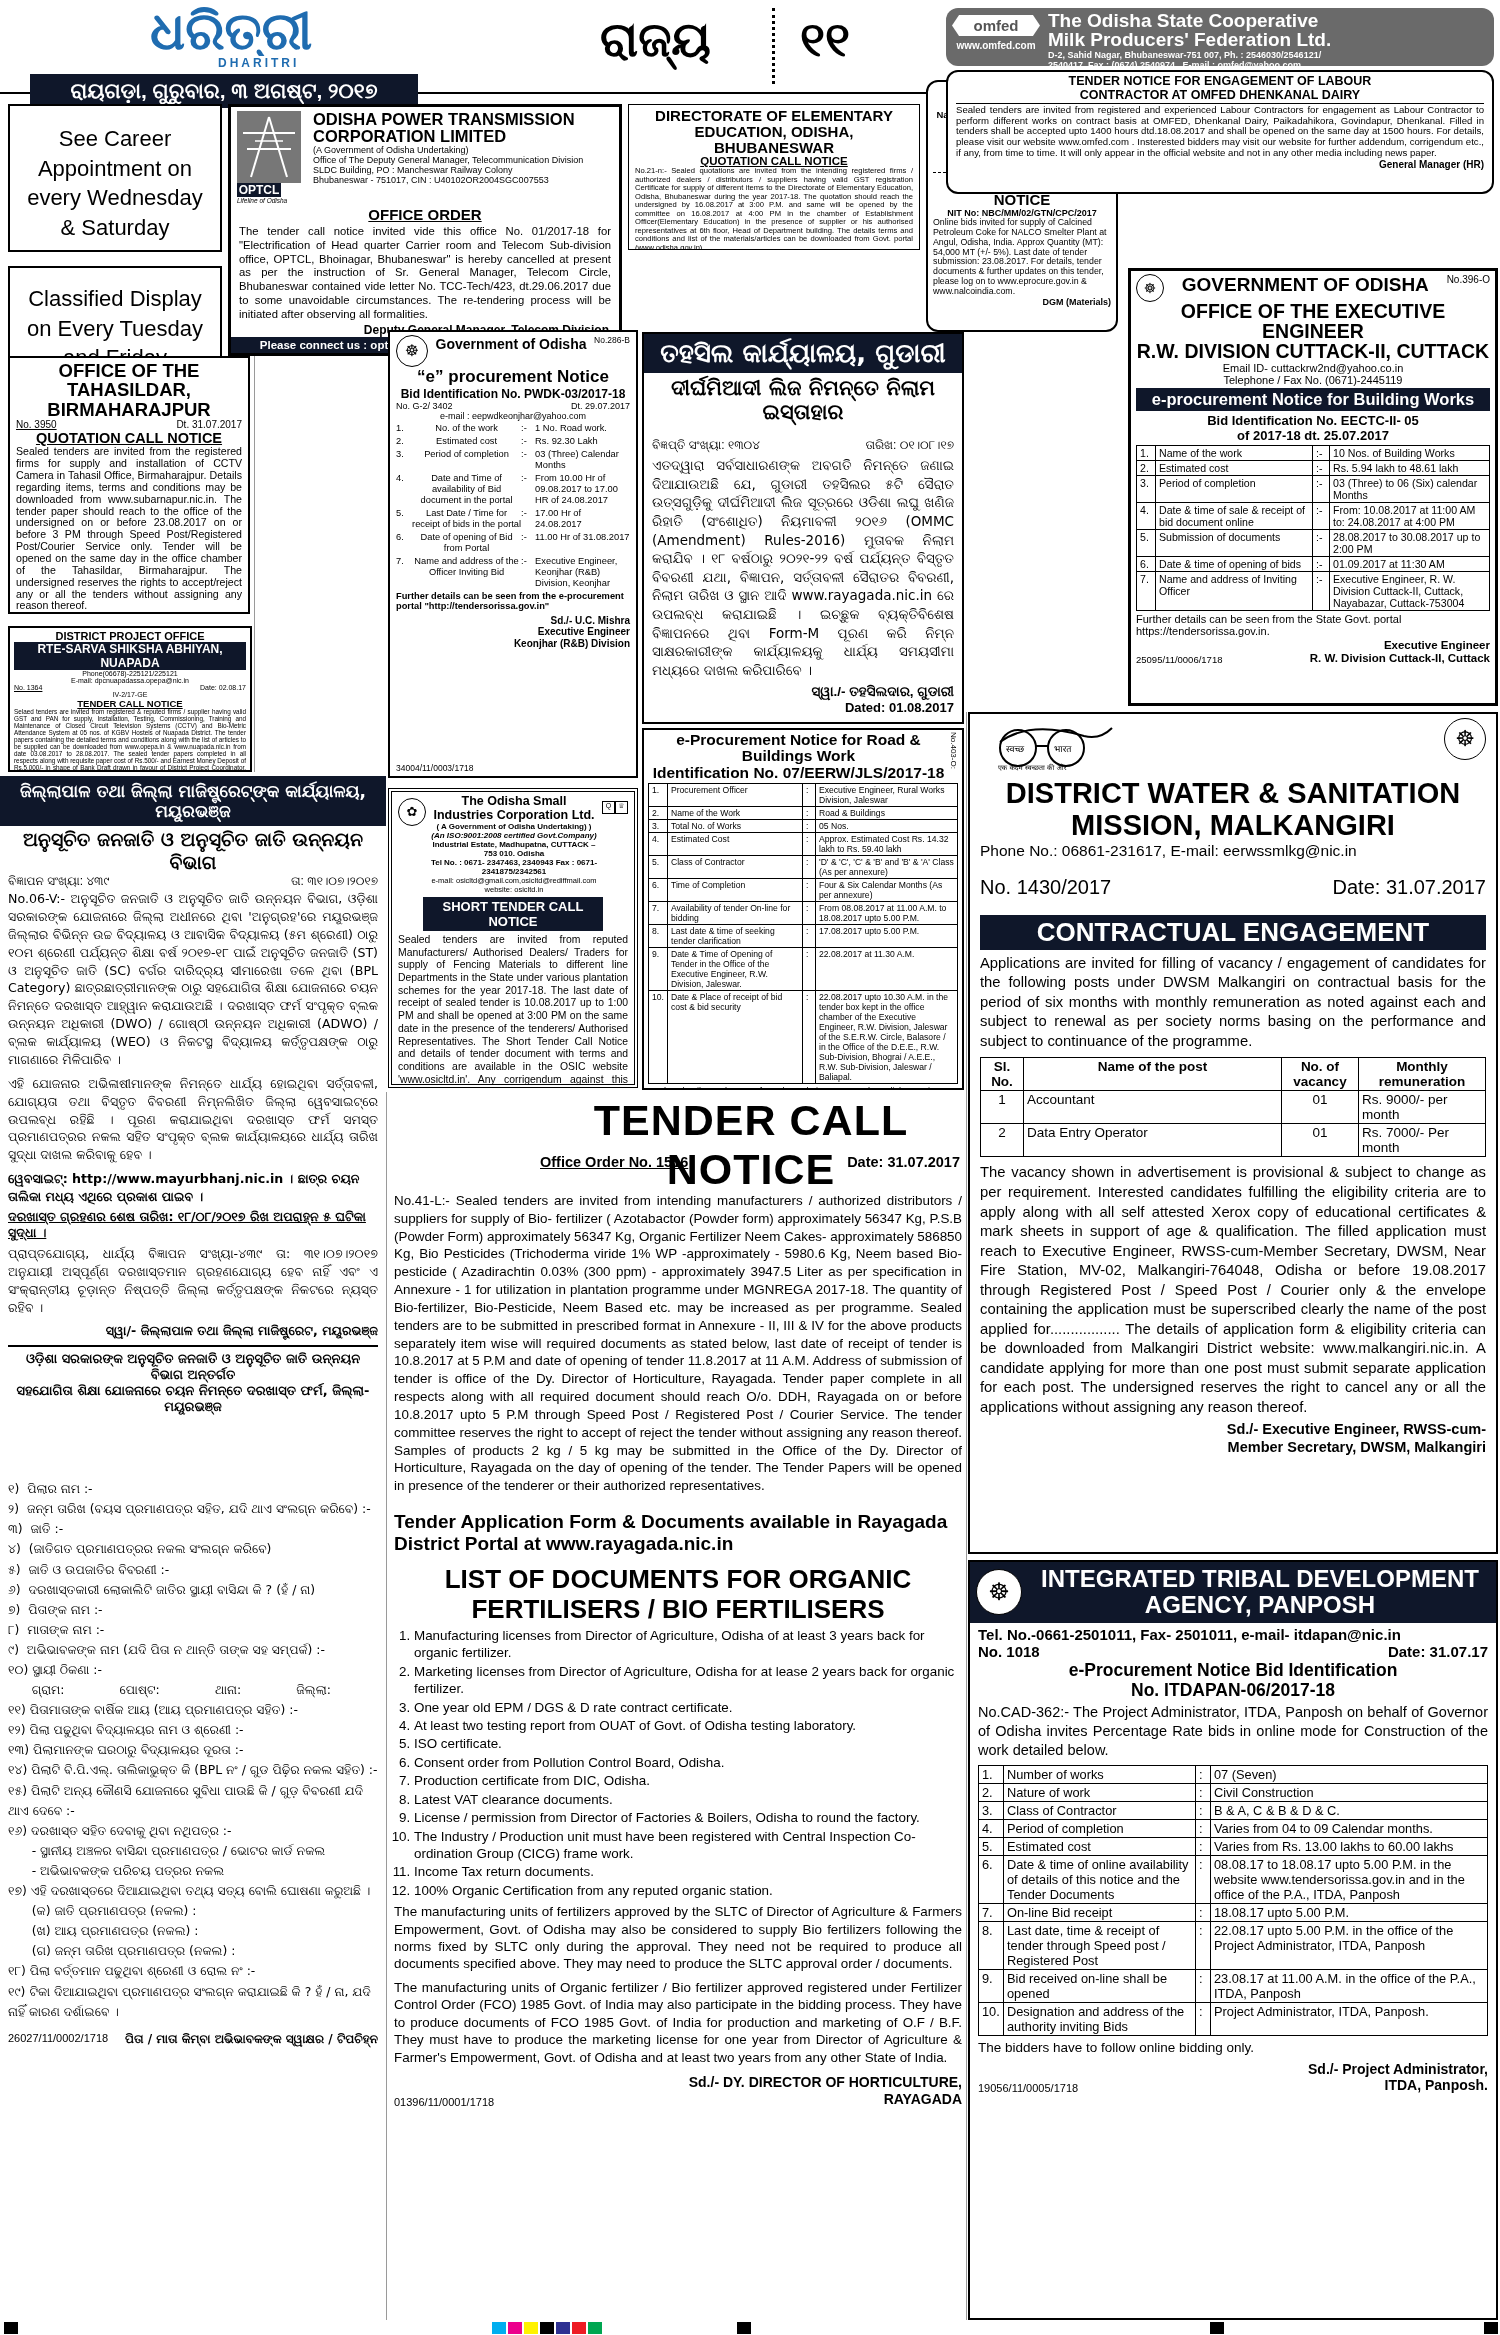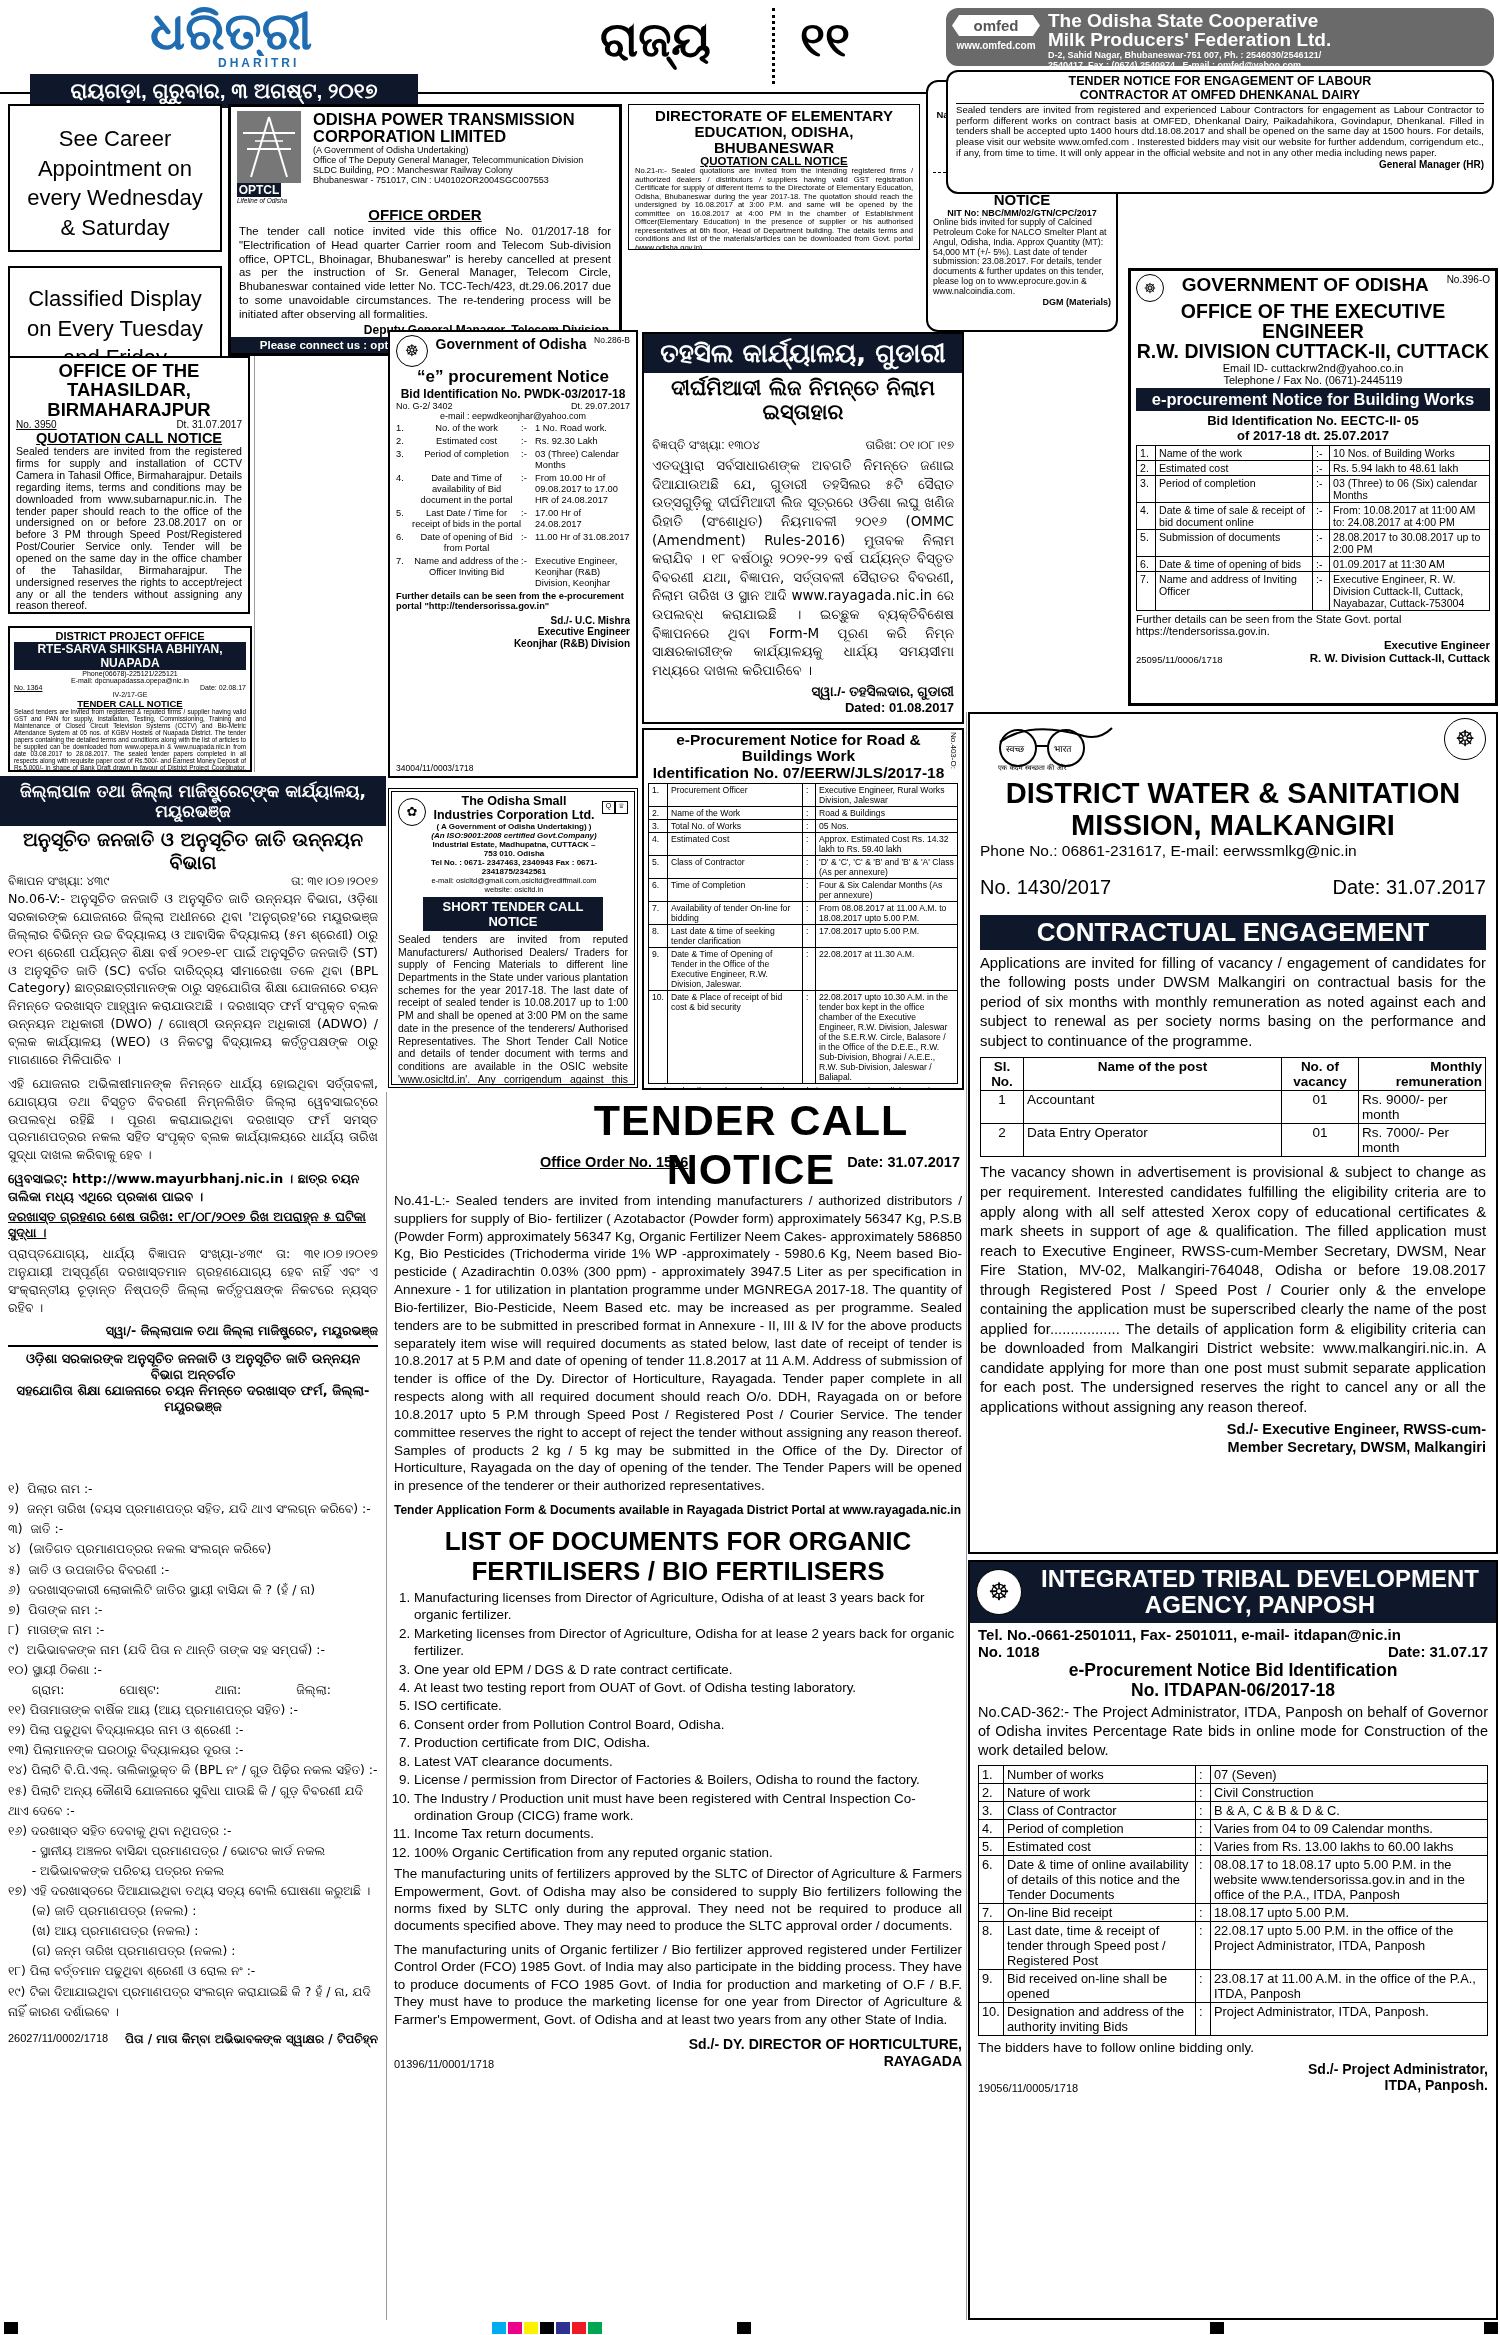--- a/index.html
+++ b/index.html
@@ -459,21 +459,21 @@
       <span>Date: 31.07.2017</span>
     </div>
     <div class="wb c bold" style="font-size:26px;padding:2px 15px;">CONTRACTUAL ENGAGEMENT</div>
     <div class="j lh13" style="font-size:14.8px;margin-top:4px;">Applications are invited for filling of vacancy / engagement of candidates for the following posts under DWSM Malkangiri on contractual basis for the period of six months with monthly remuneration as noted against each and subject to renewal as per society norms basing on the performance and subject to continuance of the programme.</div>
     <table style="font-size:13.5px;margin:6px 0;">
       <thead>
         <tr>
           <th class="c" style="width:36px;">Sl. No.</th>
           <th class="c">Name of the post</th>
           <th class="c" style="width:70px;">No. of vacancy</th>
-          <th class="c" style="width:120px;text-align:right;">Monthly remuneration</th>
+          <th class="c" style="width:120px;">Monthly remuneration</th>
         </tr>
       </thead>
       <tbody>
 
           <tr>
             <td class="c">1</td>
             <td>Accountant</td>
             <td class="c">01</td>
             <td>Rs. 9000/- per month</td>
           </tr>
@@ -525,21 +525,21 @@
   </div>
 
   <div class="b" style="left:390px;top:1092px;width:576px;height:1228px;">
     <div class="c bold" style="position:absolute;left:146px;top:4px;width:430px;font-size:43px;letter-spacing:1px;">TENDER CALL NOTICE</div>
     <div class="row bold" style="position:absolute;left:150px;top:62px;width:420px;font-size:14.5px;">
       <span class="u">Office Order No. 1516</span>
       <span>Date: 31.07.2017</span>
     </div>
     <div style="position:absolute;left:4px;top:100px;width:568px;">
       <div class="j" style="font-size:13.4px;line-height:1.33;">No.41-L:- Sealed tenders are invited from intending manufacturers / authorized distributors / suppliers for supply of Bio- fertilizer ( Azotabactor (Powder form) approximately 56347 Kg, P.S.B (Powder Form) approximately 56347 Kg, Organic Fertilizer Neem Cakes- approximately 586850 Kg, Bio Pesticides (Trichoderma viride 1% WP -approximately - 5980.6 Kg, Neem based Bio-pesticide ( Azadirachtin 0.03% (300 ppm) - approximately 3947.5 Liter as per specification in Annexure - 1 for utilization in plantation programme under MGNREGA 2017-18. The quantity of Bio-fertilizer, Bio-Pesticide, Neem Based etc. may be increased as per programme. Sealed tenders are to be submitted in prescribed format in Annexure - II, III &amp; IV for the above products separately item wise will required documents as stated below, last date of receipt of tender is 10.8.2017 at 5 P.M and date of opening of tender 11.8.2017 at 11 A.M. Address of submission of tender is office of the Dy. Director of Horticulture, Rayagada. Tender paper complete in all respects along with all required document should reach O/o. DDH, Rayagada on or before 10.8.2017 upto 5 P.M through Speed Post / Registered Post / Courier Service. The tender committee reserves the right to accept of reject the tender without assigning any reason thereof. Samples of products 2 kg / 5 kg may be submitted in the Office of the Dy. Director of Horticulture, Rayagada on the day of opening of the tender. The Tender Papers will be opened in presence of the tenderer or their authorized representatives.</div>
-      <div class="bold" style="font-size:12px;margin-top:8px;">Tender Application Form &amp; Documents available in Rayagada District Portal at www.rayagada.nic.in</div>
+      <div class="bold" style="font-size:19px;margin-top:16px;">Tender Application Form &amp; Documents available in Rayagada District Portal at www.rayagada.nic.in</div>
       <div class="c bold" style="font-size:26px;margin-top:10px;line-height:1.15;">
         <div>LIST OF DOCUMENTS FOR ORGANIC</div>
         <div>FERTILISERS / BIO FERTILISERS</div>
       </div>
       <ol class="plain" style="font-size:13.4px;line-height:1.3;">
 
       <li>Manufacturing licenses from Director of Agriculture, Odisha of at least 3 years back for organic fertilizer.</li>
           <li>Marketing licenses from Director of Agriculture, Odisha for at lease 2 years back for organic fertilizer.</li>
           <li>One year old EPM / DGS &amp; D rate contract certificate.</li>
           <li>At least two testing report from OUAT of Govt. of Odisha testing laboratory.</li>

